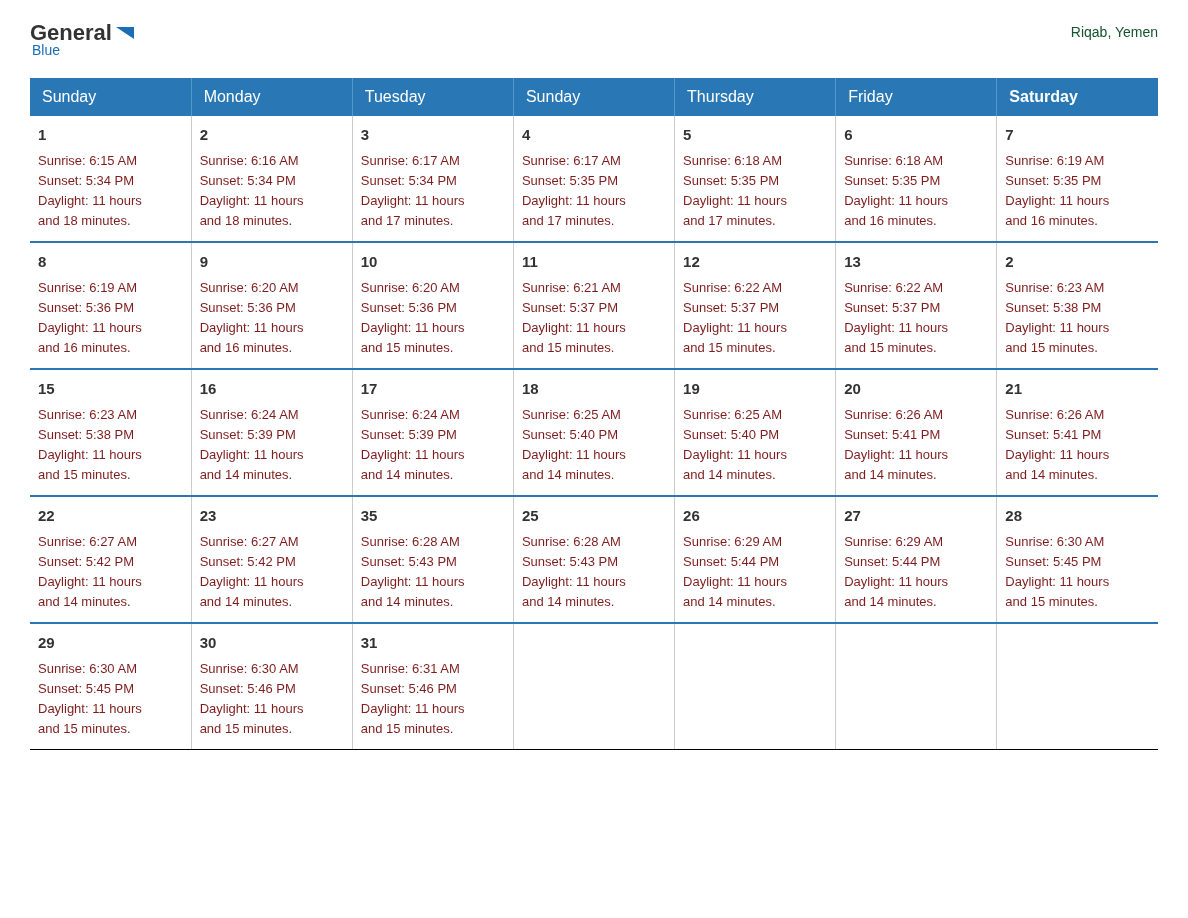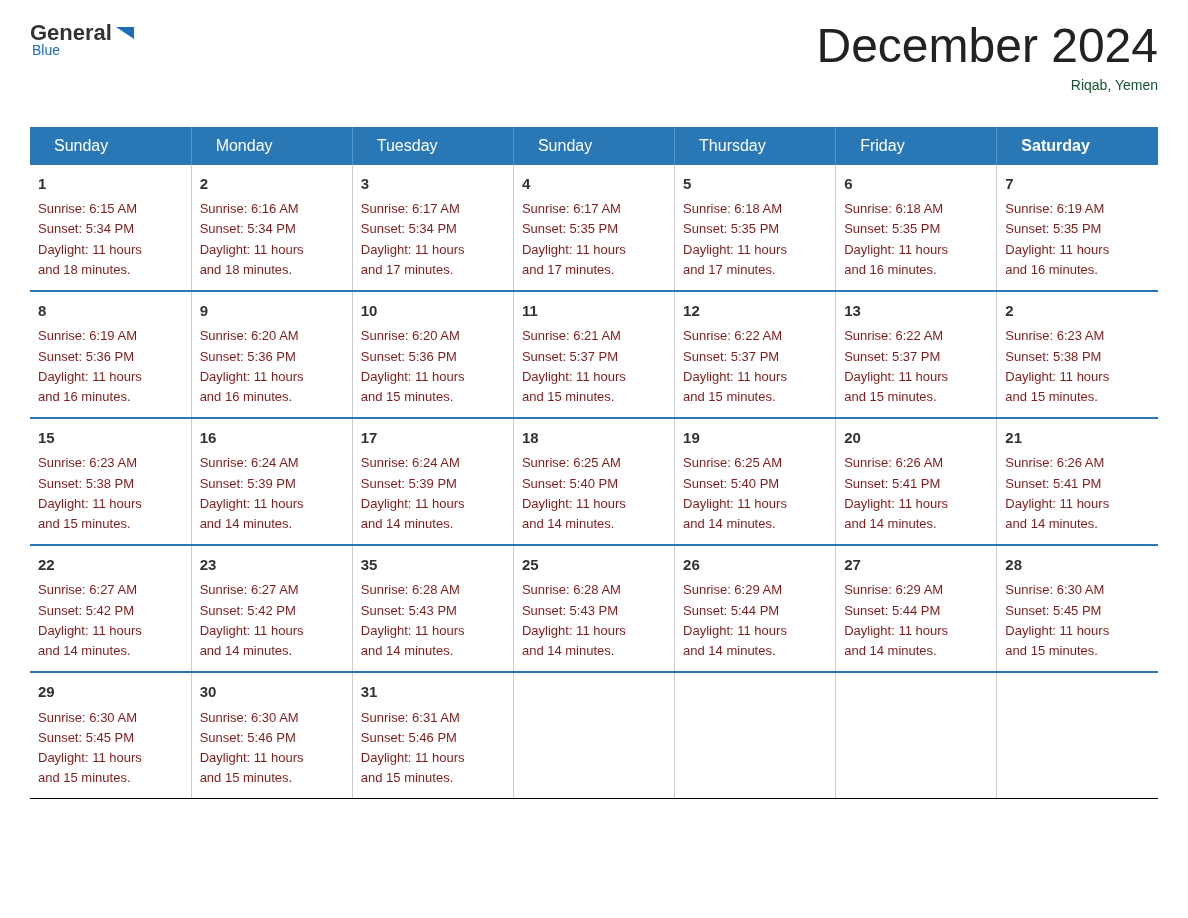--- a/index.html
+++ b/index.html
@@ -7,21 +7,21 @@
       font-family: Arial, sans-serif;
       background: #fff;
       padding: 20px 30px;
       width: 1188px;
       min-height: 918px;
     }
     .header {
       display: flex;
       justify-content: space-between;
       align-items: flex-start;
-      margin-bottom: 34px;
+      margin-bottom: 20px;
       gap: 36px;
     }
     .logo-text-general {
       font-size: 22px;
       font-weight: bold;
       color: #333;
     }
     .logo-subtext {
       font-size: 14px;
       color: #1a6eb5;
@@ -51,21 +51,21 @@
       margin-top: 4px;
     }
     table {
       width: 100%;
       border-collapse: collapse;
       table-layout: fixed;
     }
     thead tr th {
       background-color: #2978b5;
       color: #fff;
-      padding: 10px 24px;
+      padding: 10px 12px;
       text-align: left;
       font-size: 16px;
       font-weight: normal;
       border-right: 1px solid #5599cc;
     }
     thead tr th:last-child {
       border-right: none;
       font-weight: bold;
     }
     tbody tr td {
@@ -104,21 +104,20 @@
   <div class="logo-block">
     <div class="logo-top">
       <span class="logo-text-general">General</span>
       <svg width="22" height="22" viewBox="0 0 22 22" style="margin-left:2px;margin-top:2px;">
         <polygon points="2,4 20,4 20,16" fill="#1a6eb5"></polygon>
       </svg>
     </div>
     <span class="logo-subtext" style="margin-left:2px;">Blue</span>
   </div>
   <div class="title-block">
-    <div class="month-title">December 2024</div>
     <div class="location">Riqab, Yemen</div>
   </div>
 </div>
 
 <table>
   <thead>
     <tr>
       <th>Sunday</th>
       <th>Monday</th>
       <th>Tuesday</th>

